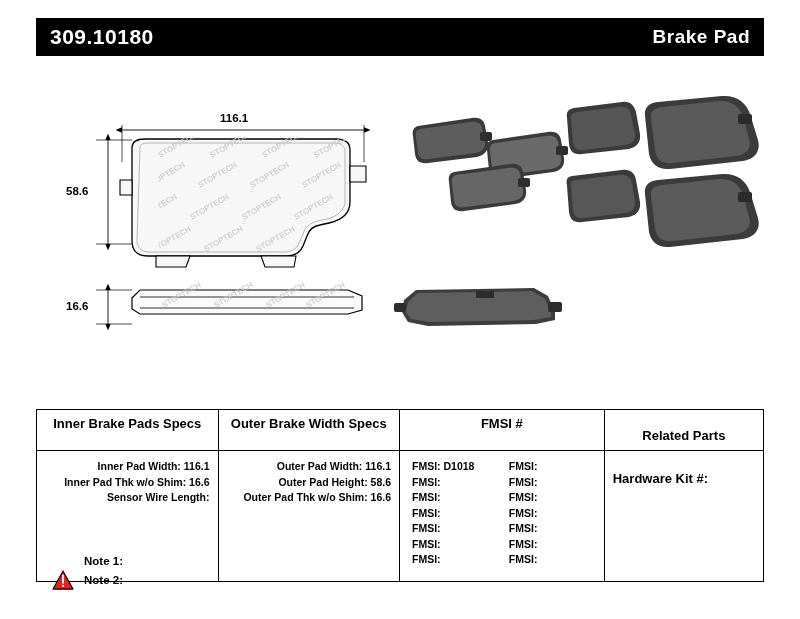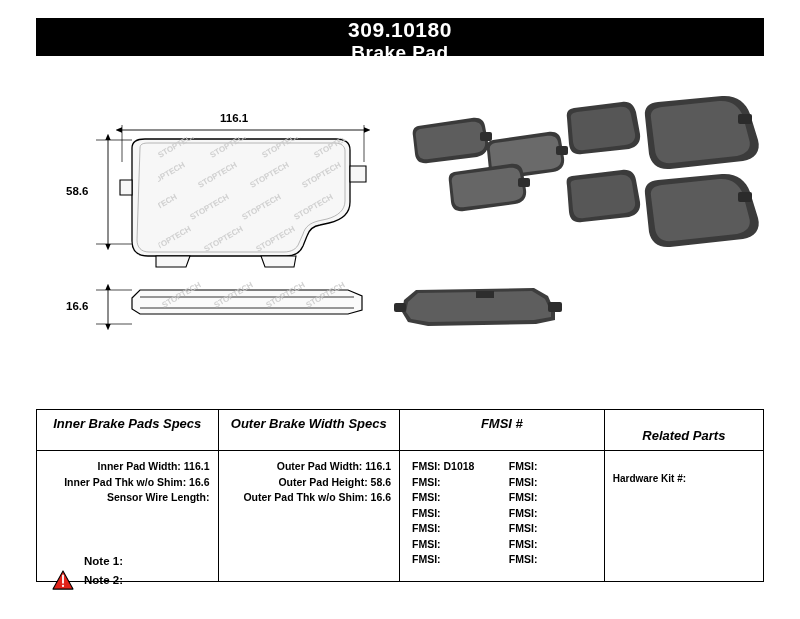--- a/index.html
+++ b/index.html
@@ -23,21 +23,20 @@
     top: 18px;
     width: 728px;
     height: 38px;
     background: #000000;
     color: #ffffff;
     display: flex;
     align-items: center;
     justify-content: space-between;
     padding: 0 14px;
     box-sizing: border-box;
-    flex-direction: column;
   }
   .header .part-number {
     font-size: 21px;
     font-weight: bold;
     letter-spacing: 0.5px;
   }
   .header .doc-type {
     font-size: 19px;
     font-weight: bold;
     letter-spacing: 0.5px;
@@ -69,21 +68,20 @@
     position: absolute;
     left: 36px;
     top: 409px;
     width: 728px;
     border: 1.4px solid #000;
     box-sizing: border-box;
   }
   .spec-head {
     display: flex;
     border-bottom: 1.4px solid #000;
-    font-style: italic;
   }
   .spec-body {
     display: flex;
   }
   .col {
     box-sizing: border-box;
     border-right: 1.4px solid #000;
   }
   .col:last-child { border-right: none; }
   .c1 { width: 25.0%; }
@@ -119,21 +117,21 @@
     width: 50%;
   }
   .fmsi-row {
     font-size: 10.5px;
     font-weight: bold;
     line-height: 15.5px;
     text-align: left;
     white-space: nowrap;
   }
   .related-row {
-    font-size: 10px;
+    font-size: 13px;
     font-weight: bold;
     line-height: 15.5px;
     text-align: left;
     white-space: nowrap;
   }
 
   
   .notes {
     position: absolute;
     left: 52px;

